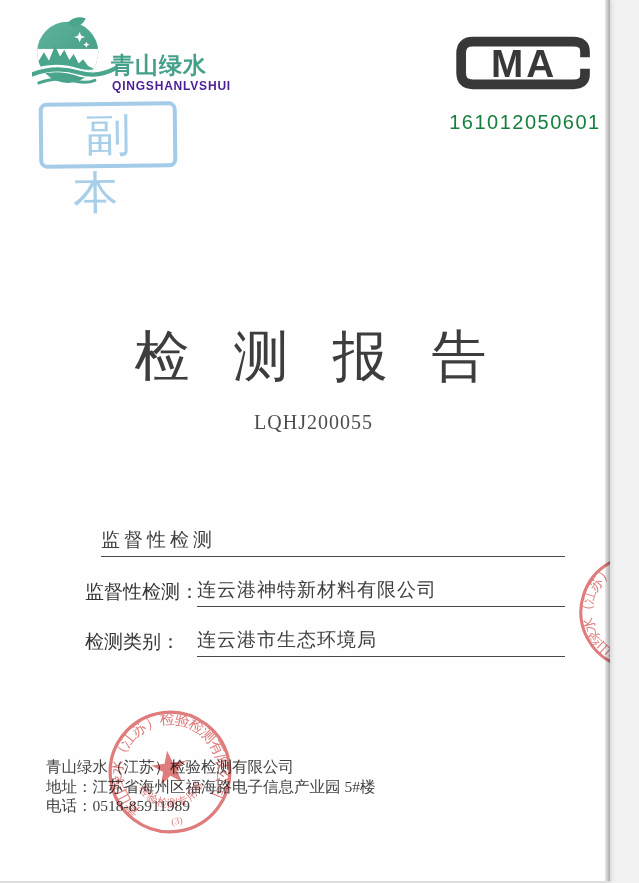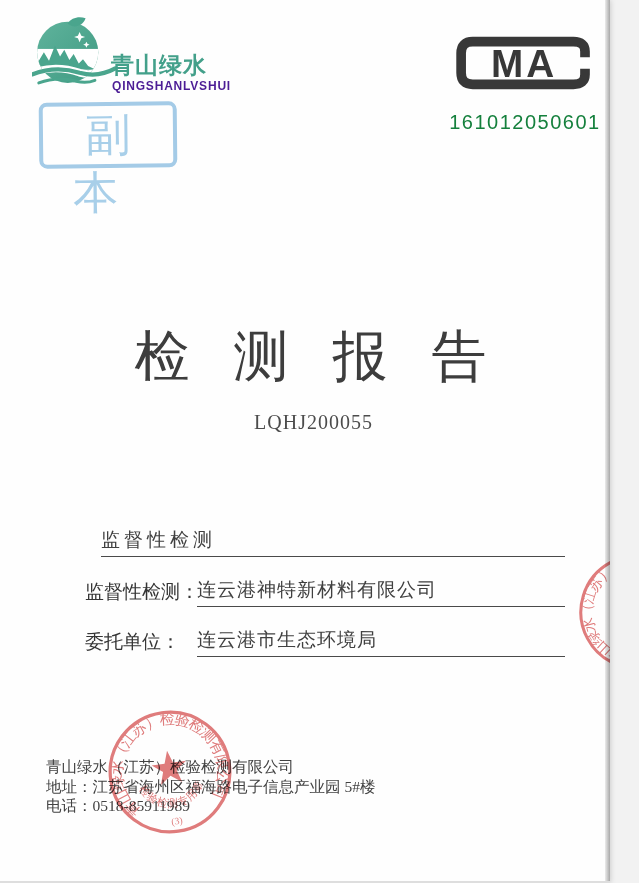--- a/index.html
+++ b/index.html
@@ -114,21 +114,21 @@
 
   <div class="fields">
     <div class="field-row">
       <div class="field-value">监督性检测</div>
     </div>
     <div class="field-row">
       <div class="field-label">监督性检测：</div>
       <div class="field-value">连云港神特新材料有限公司</div>
     </div>
     <div class="field-row">
-      <div class="field-label">委托单位：</div>
+      <div class="field-label">检测类别：</div>
       <div class="field-value">连云港市生态环境局</div>
     </div>
   </div>
 
   <div class="footer">
     <div>青山绿水（江苏）检验检测有限公司</div>
     <div>地址：江苏省海州区福海路电子信息产业园 5#楼</div>
     <div>电话：0518-85911989</div>
   </div>
 

